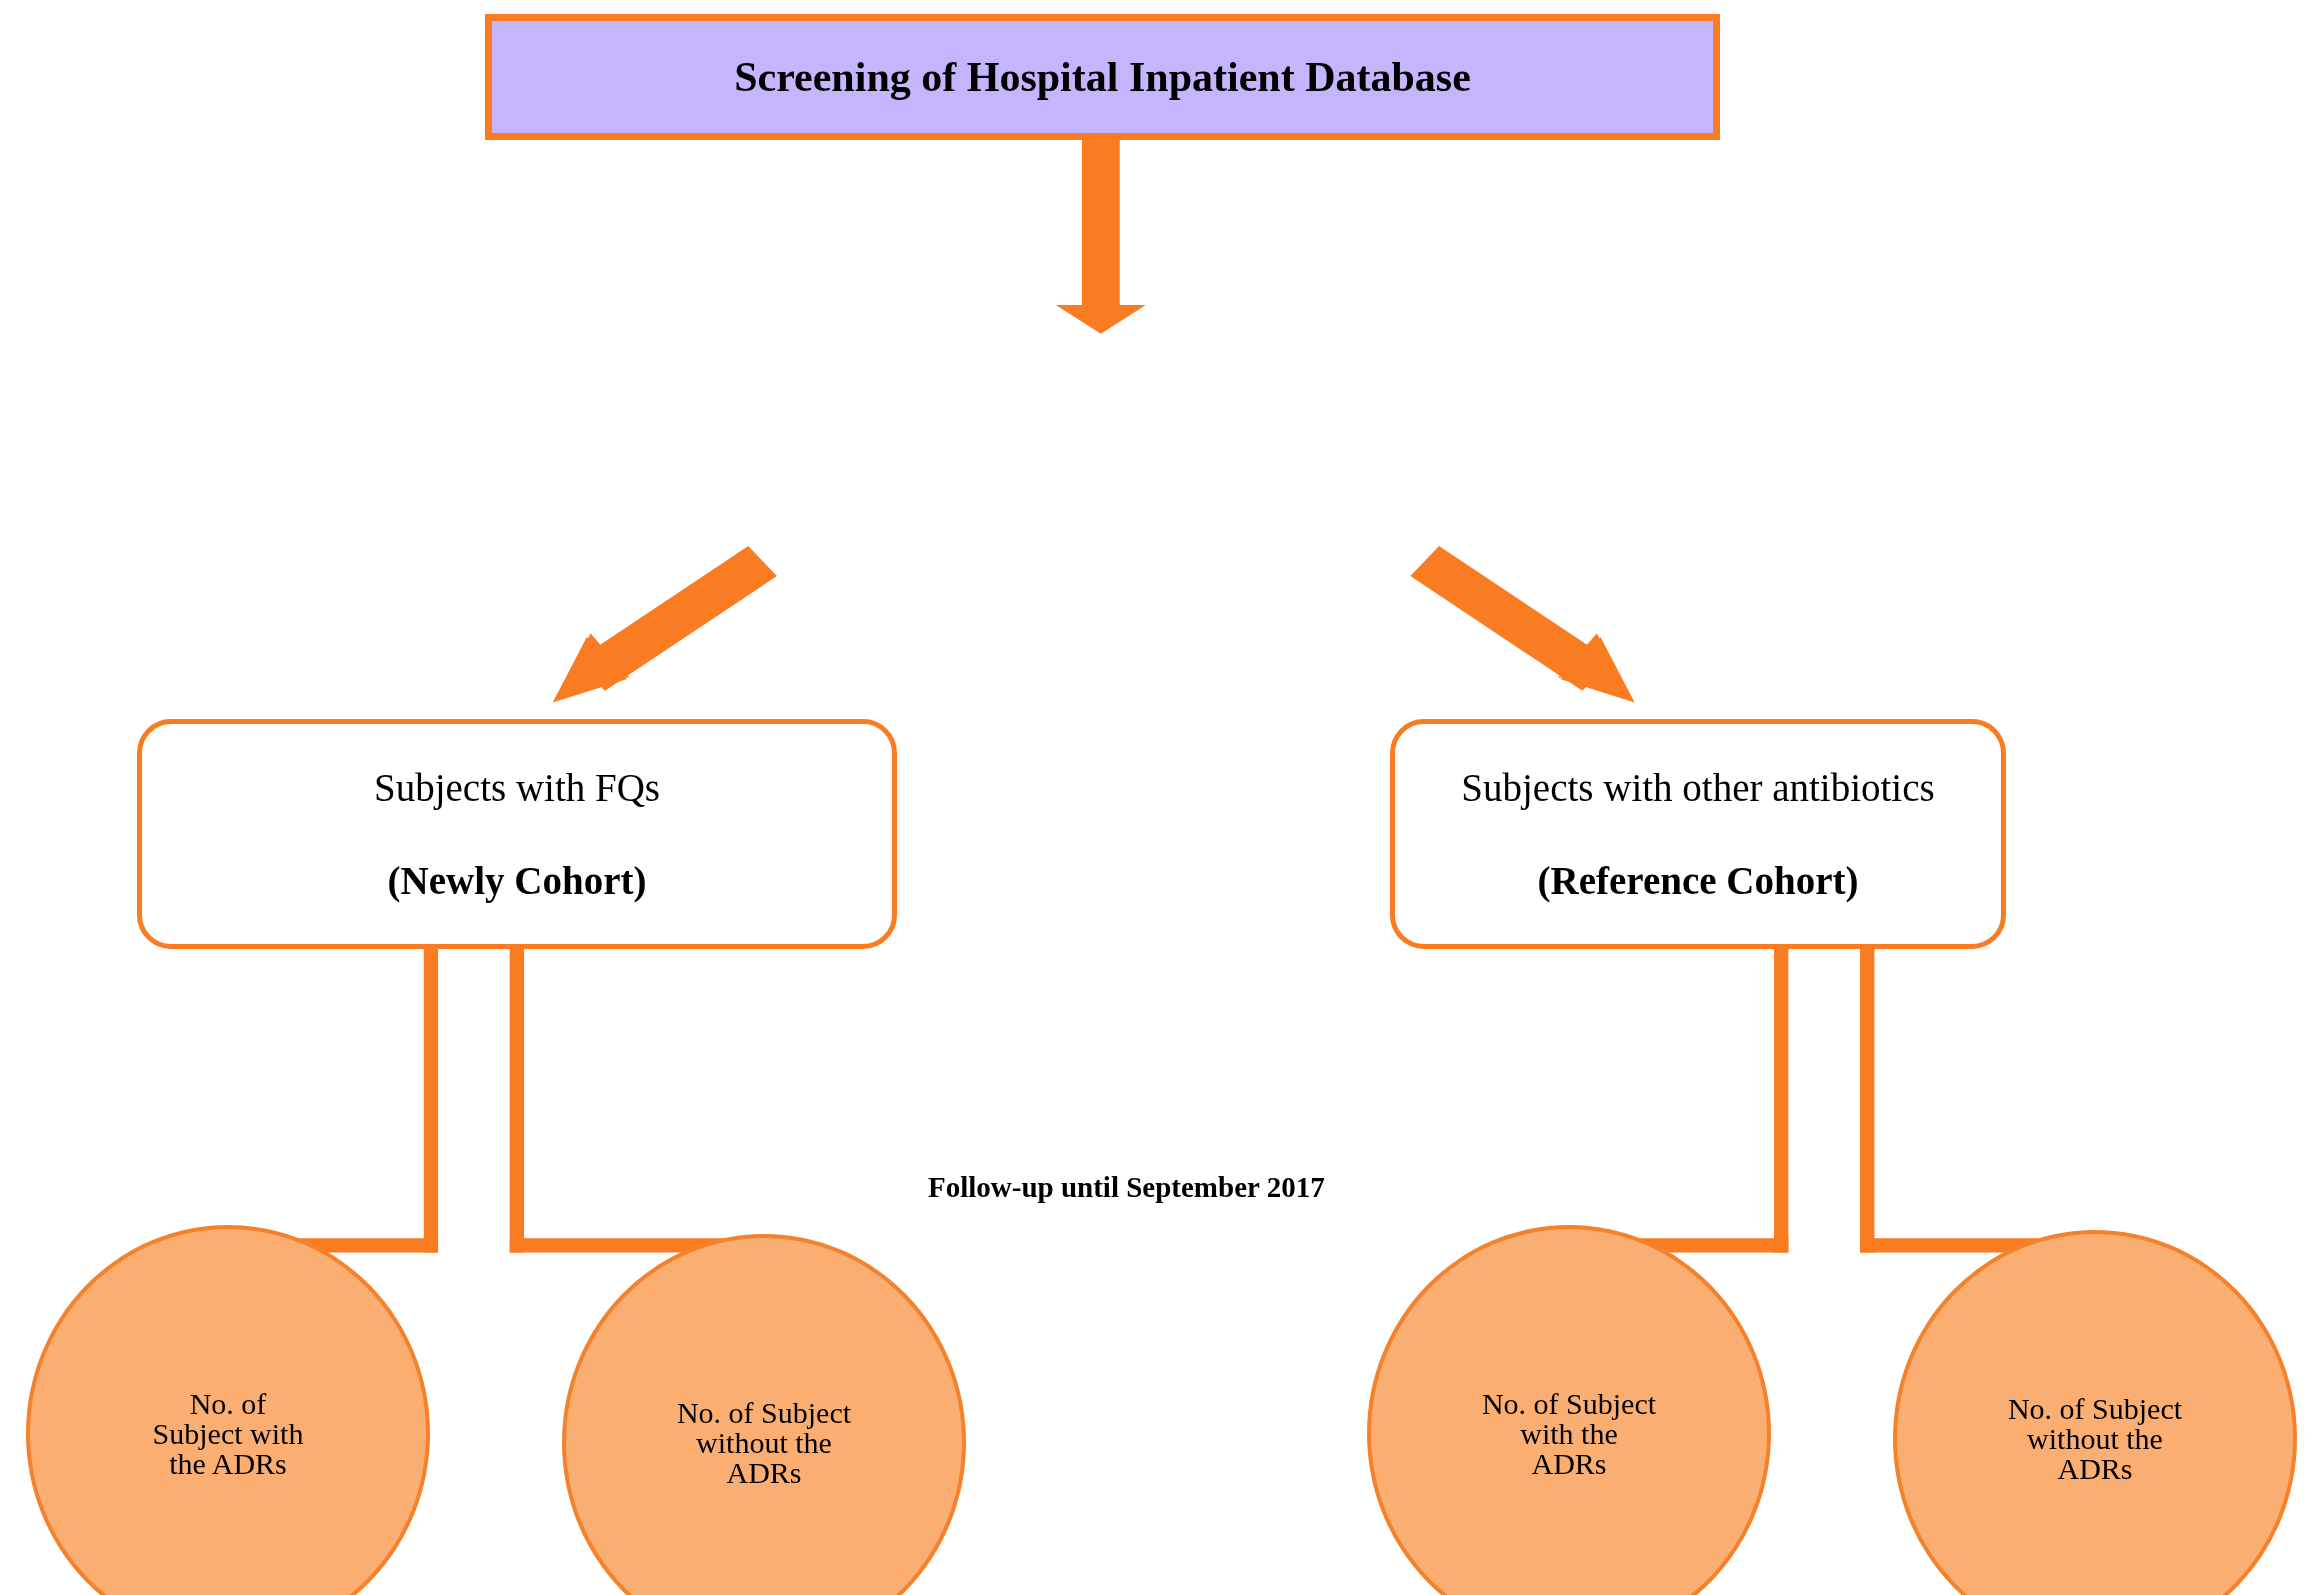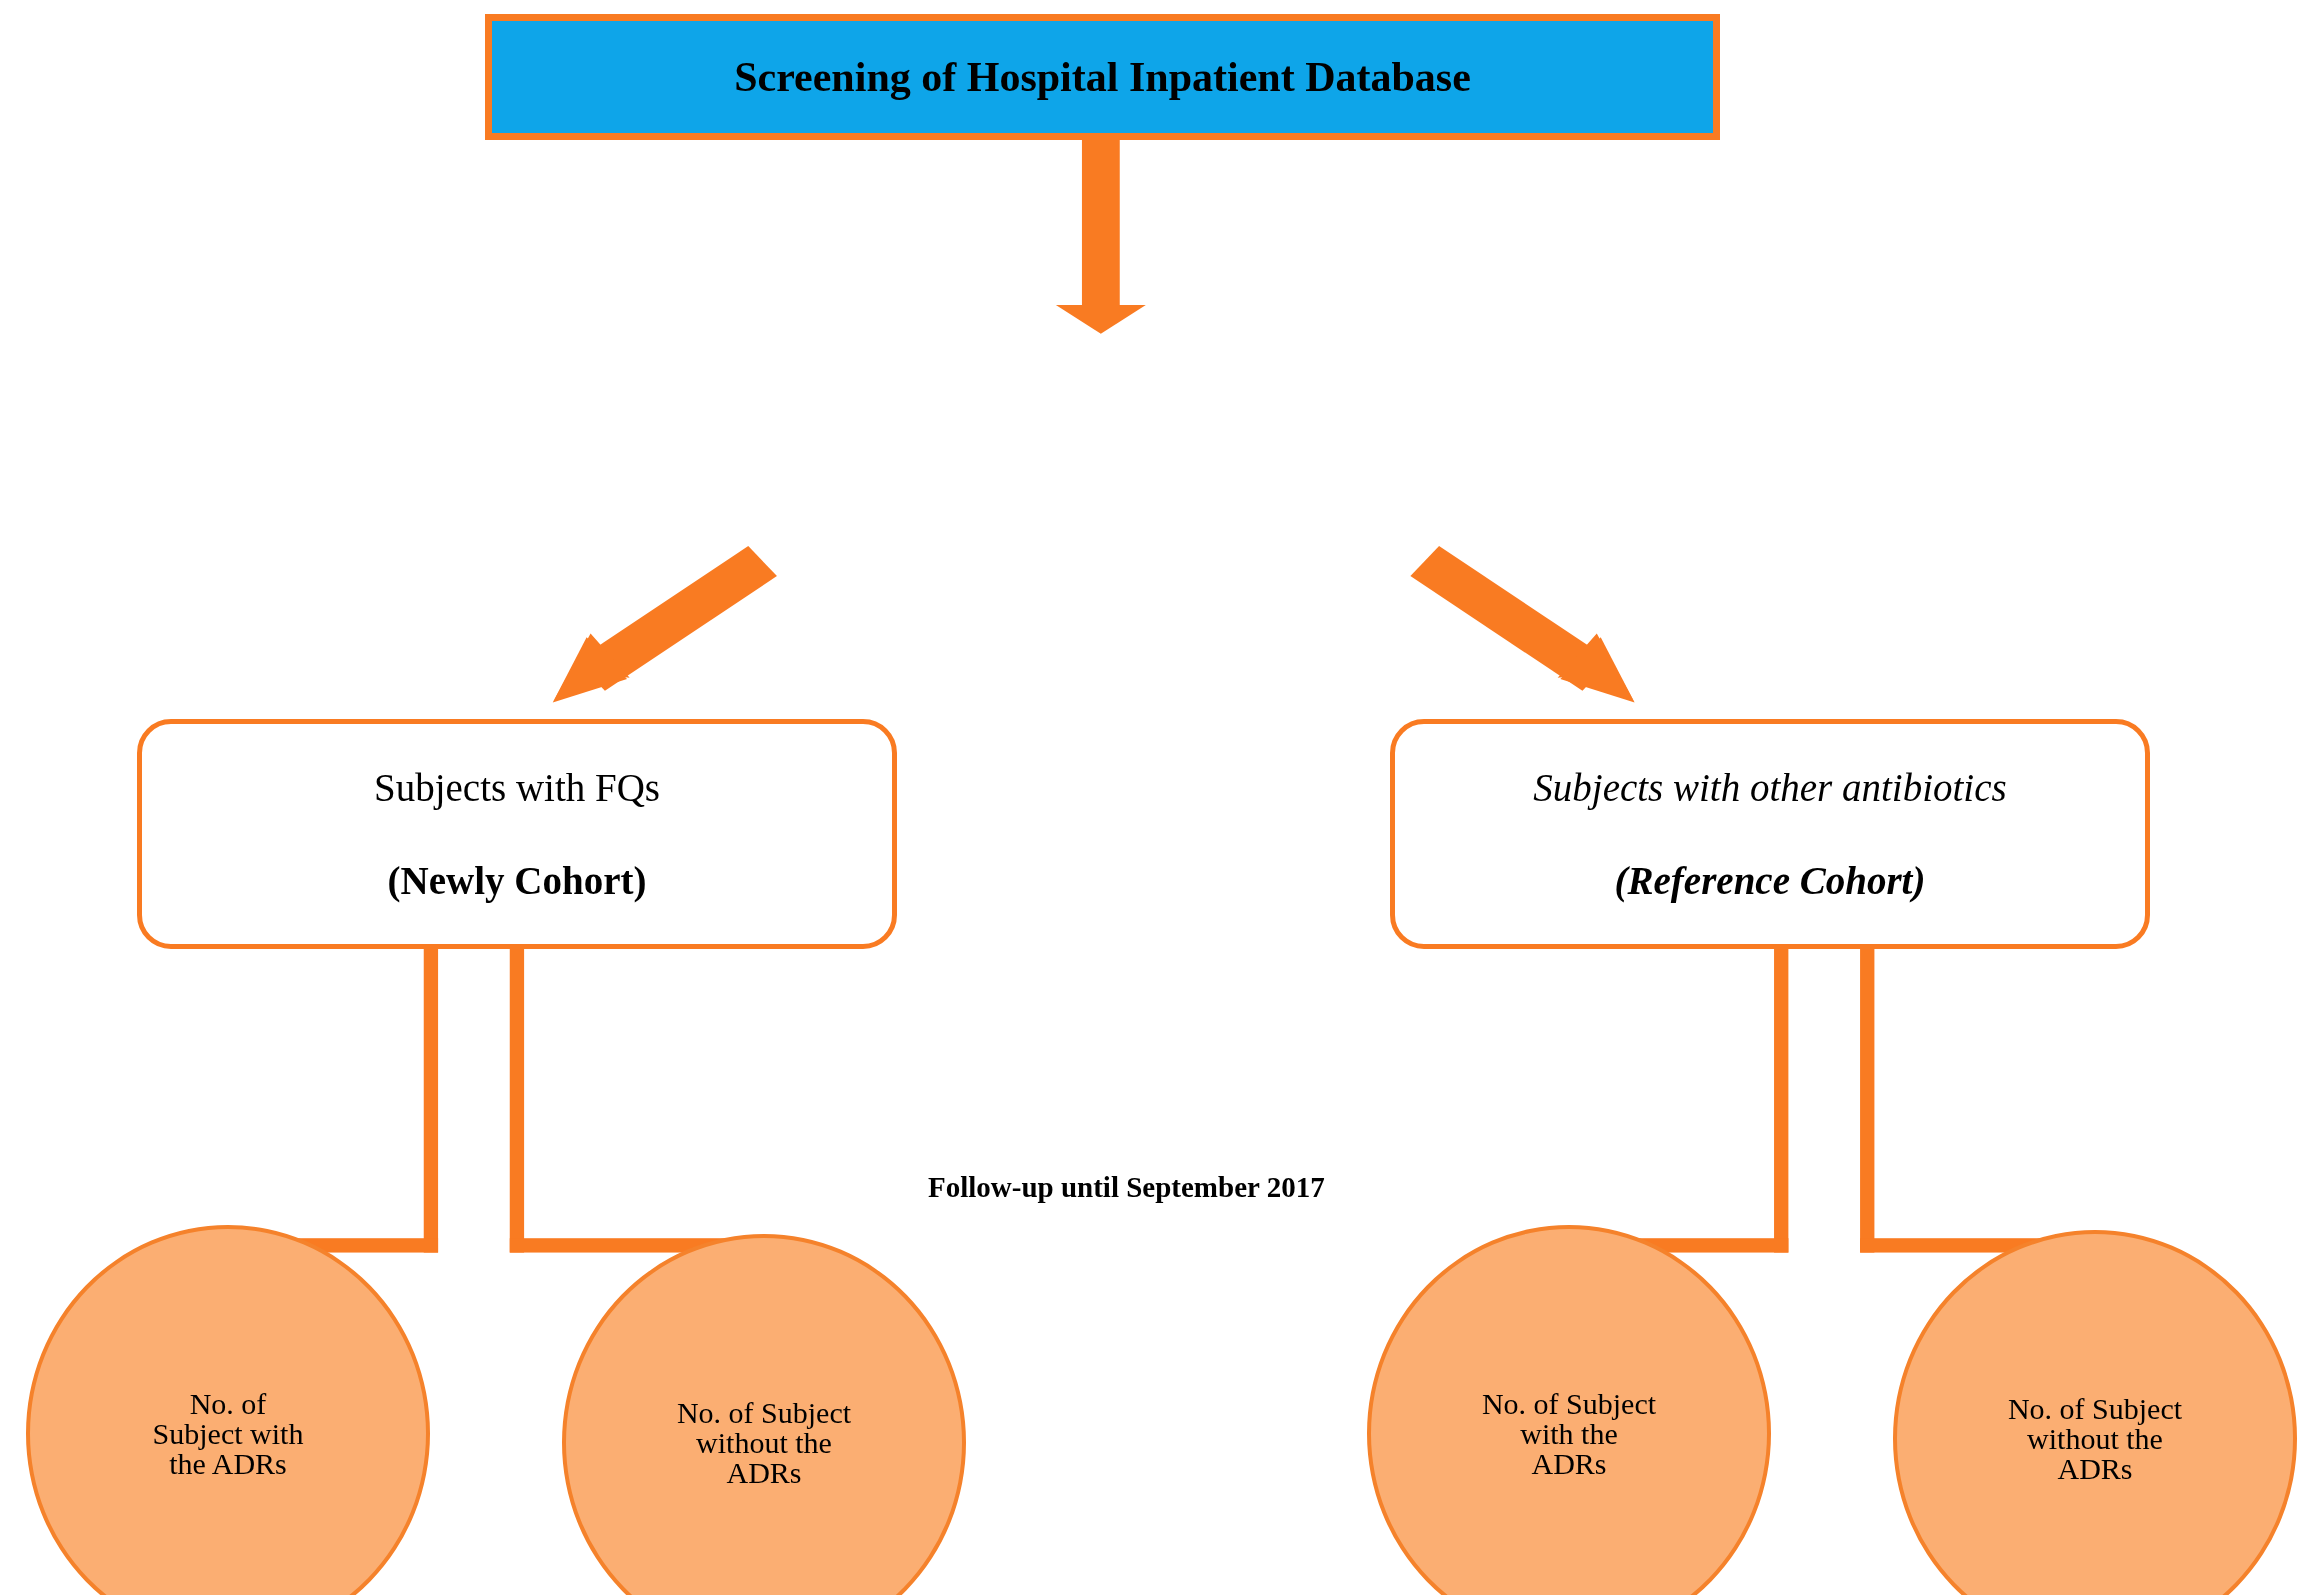--- a/index.html
+++ b/index.html
@@ -7,21 +7,21 @@
     position:relative;
     width:2319px;height:1596px;
     background:#ffffff;
     overflow:hidden;
     font-family:"Liberation Serif","DejaVu Serif",serif;
   }
   
   .rect-node{
     position:absolute;
     box-sizing:border-box;
-    background:#0ea5e9;
+    background:#c4b5fd;
     border:7.2px solid #F97B22;
     display:flex;
     flex-direction:column;
     align-items:center;
     justify-content:center;
   }
   .rounded-node{
     position:absolute;
     box-sizing:border-box;
     background:#ffffff;
@@ -132,21 +132,21 @@
   <div class="rect-node" style="left:485px;top:14.3px;width:1235px;height:126px;">
     <div class="line-bold t-title">Screening of Hospital Inpatient Database</div>
   </div>
 
 
   <div class="rounded-node" style="left:137px;top:719px;width:760px;height:230px;">
     <div class="line-reg t-cohort coh-l1">Subjects with FQs</div>
     <div class="line-bold t-cohort">(Newly Cohort)</div>
   </div>
 
-  <div class="rounded-node" style="left:1390px;top:719px;width:760px;height:230px;font-style:italic;">
+  <div class="rounded-node" style="left:1390px;top:719px;width:616px;height:230px;">
     <div class="line-reg t-cohort coh-l1">Subjects with other antibiotics</div>
     <div class="line-bold t-cohort">(Reference Cohort)</div>
   </div>
 
   <div class="free-label line-bold t-follow" style="left:928px;top:1173px;">Follow-up until September 2017</div>
 
   <div class="ellipse-node" style="left:26px;top:1225px;width:404px;height:417px;">
     <div class="line-reg t-ell ell-l">No. of</div>
     <div class="line-reg t-ell ell-l">Subject with</div>
     <div class="line-reg t-ell ell-l">the ADRs</div>

